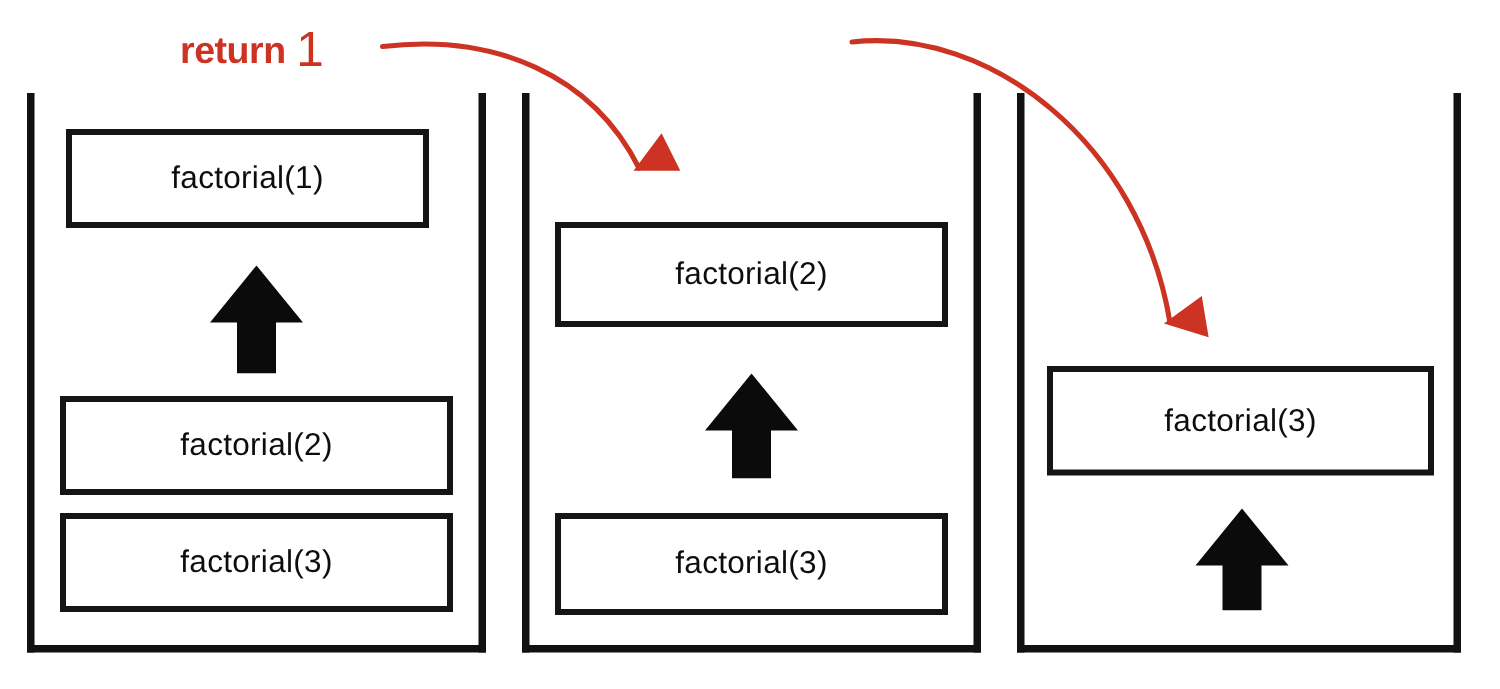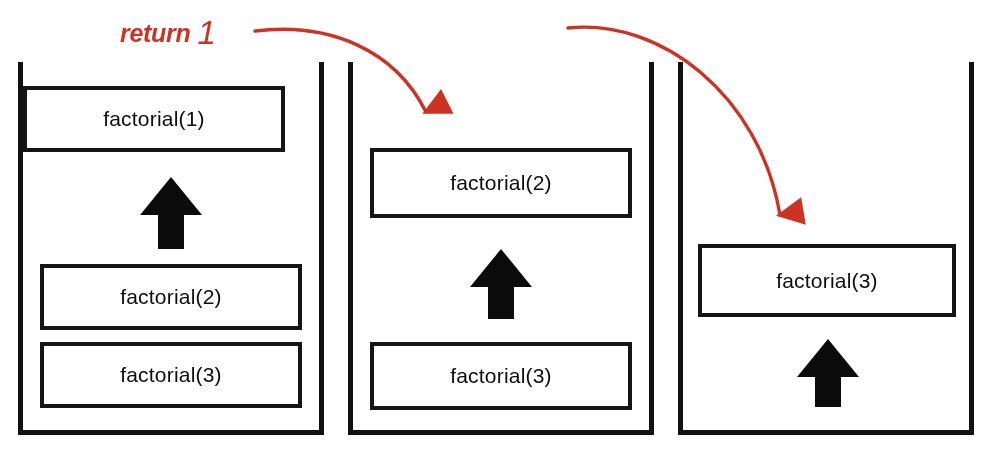--- a/index.html
+++ b/index.html
@@ -49,21 +49,20 @@
   }
   .up-arrow svg { display: block; }
 
   
   .return-label {
     position: absolute;
     font-family: "Liberation Sans", sans-serif;
     font-weight: bold;
     white-space: nowrap;
     line-height: 1;
-    font-style: italic;
   }
   .return-word {
     font-size: 25px;
     letter-spacing: -0.3px;
   }
   .return-num {
     font-size: 33px;
     font-weight: normal;
     margin-left: 7px;
     position: relative;
@@ -85,21 +84,21 @@
 <div id="canvas">
 
   <div class="return-label" style="left:120px; top:14px;">
     <span class="return-word" style="color:#CC3322;">return</span><span class="return-num" style="color:#CC3322;">1</span>
   </div>
 
 
 
   <div class="stack-panel" style="left:18px; top:62px; width:306px; height:373px;"></div>
 
-  <div class="frame-box" style="left:23px; top:86px; width:262px; height:66px;">
+  <div class="frame-box" style="left:44px; top:86px; width:242px; height:66px;">
     <span class="frame-label">factorial(1)</span>
   </div>
 
   <div class="up-arrow" style="left:139px; top:177px;">
     <svg width="64" height="72" viewBox="0 0 64 72">
       <polygon points="32,0 63,38 45,38 45,72 19,72 19,38 1,38" fill="#0b0b0b"></polygon>
     </svg>
   </div>
 
   <div class="frame-box" style="left:40px; top:264px; width:262px; height:66px;">

